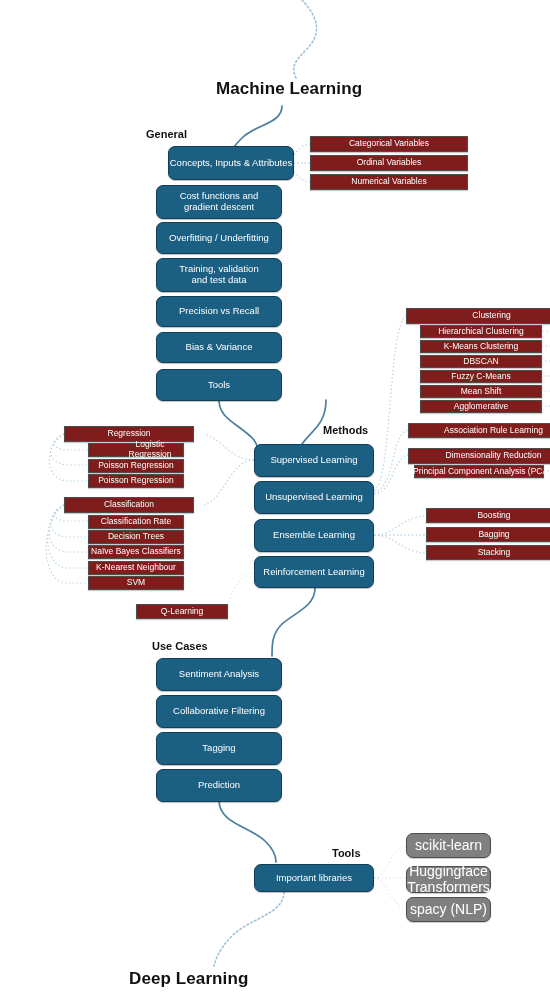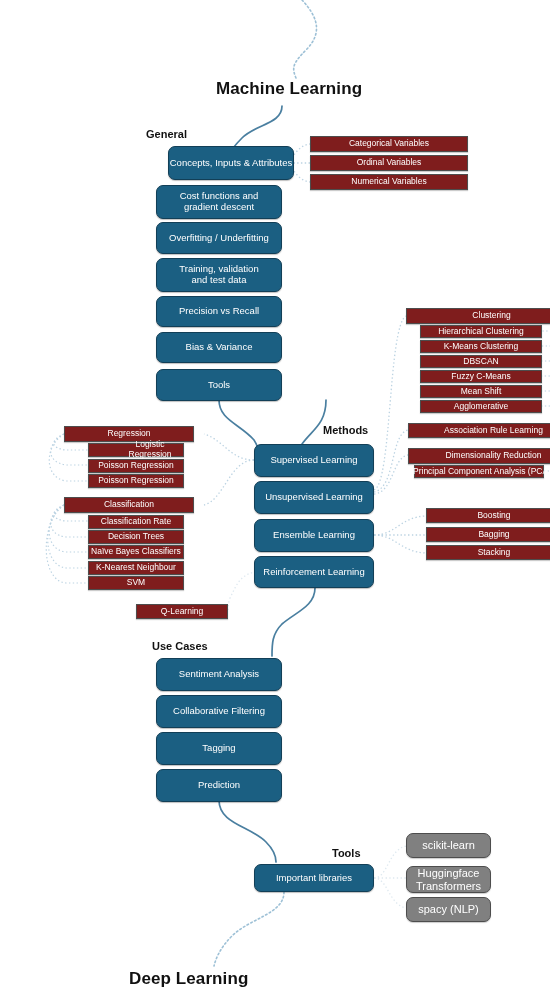--- a/index.html
+++ b/index.html
@@ -54,21 +54,21 @@
     border: 1px solid #4d4d4d;
     border-radius: 0;
     font-size: 8.5px;
     box-shadow: 0 1px 1px rgba(0,0,0,0.2);
   }
   
   .node.gray-round {
     background: #808080;
     border: 1px solid #4d4d4d;
     border-radius: 7px;
-    font-size: 11px;
+    font-size: 14px;
     box-shadow: 0 1px 1px rgba(0,0,0,0.2);
   }
   
   .node.gray.overflow {
     white-space: nowrap;
     justify-content: flex-start;
     padding-left: 4px;
   }
   .node.gray.overflow > span {
     display: block;

